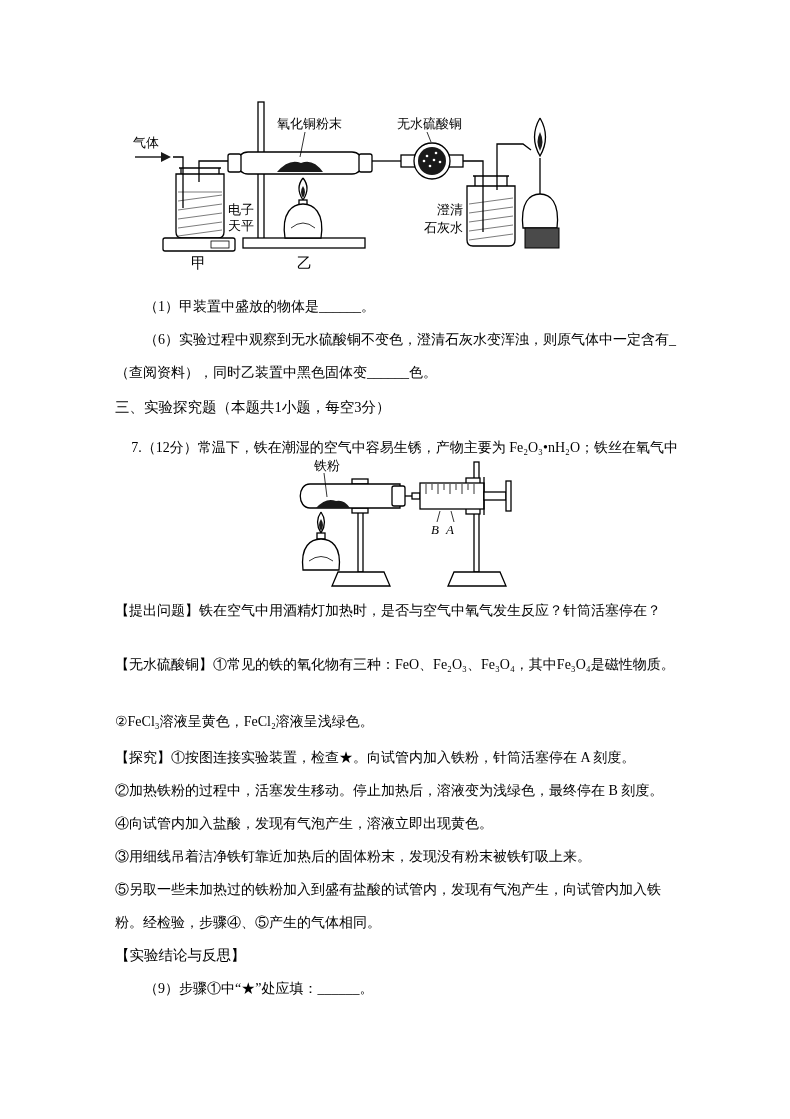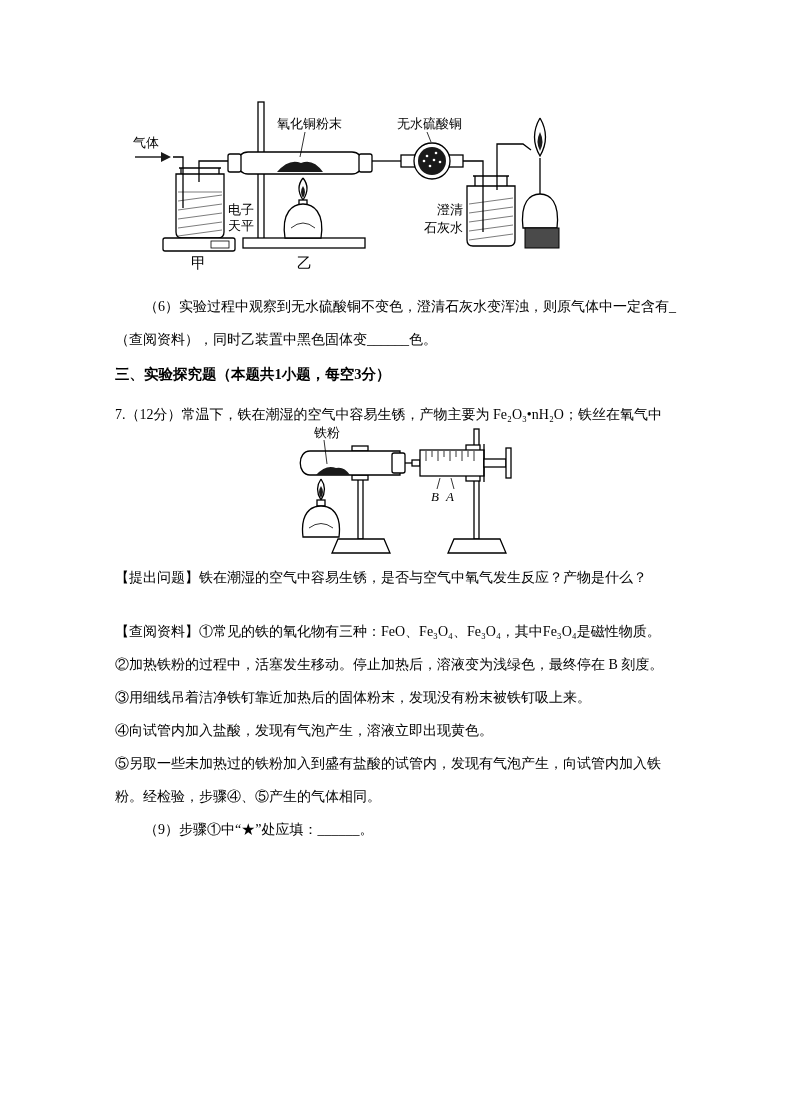--- a/index.html
+++ b/index.html
@@ -9,29 +9,29 @@
     font-family:"Liberation Serif","DejaVu Serif",serif;
     color:#000;
   }
   .page {
     position:relative; width:790px; height:1119px;
     padding:90px 112px 0 115px; overflow:hidden; background:#fff;
   }
   p { font-size:14px; line-height:33px; white-space:nowrap; }
   p.wrap { white-space:normal; }
   .indent { padding-left:29px; }
-  .bold { font-weight:bold; font-size:14.5px; }
+  .bold { font-weight:normal; font-size:14.5px; }
   .diag1 { display:block; margin:0 0 10px 16px; }
   .diag2 { display:block; margin:-8px 0 0 173px; }
   .pullup { margin-top:-24px; }
   .gap-sm { margin-top:3px; }
   .gap-md { margin-top:21px; }
   .gap-lg { margin-top:24px; }
   .sec { margin-top:2px; }
-  .q7 { margin-top:7px; }
+  .q7 { margin-top:7px;text-align:right; }
 
   
   .ln   { stroke:#000; stroke-width:1.3; fill:none; }
   .thin { stroke:#000; stroke-width:0.8; fill:none; }
   .fillw{ fill:#ffffff; stroke:#000; stroke-width:1.3; }
   .dark { fill:#1a1a1a; stroke:none; }
   .base { fill:#4a4a4a; stroke:#000; stroke-width:1; }
   .hatch{ stroke:#444; stroke-width:0.7; fill:none; }
   svg text { fill:#000; stroke:none; font-family:"Liberation Serif","DejaVu Serif",serif; }
   .lbl  { font-size:13px; }
@@ -138,20 +138,21 @@
       <path class="ln" d="M409,28 Q420,47 409,66 Q398,47 409,28"></path>
       <path class="dark" d="M409,42 Q414,52 409,61 Q404,52 409,42"></path>
     </g>
     <g>
       <line class="ln" x1="409" y1="68" x2="409" y2="104"></line>
       <path class="fillw" d="M392,138 C389,112 399,104 409,104 C419,104 429,112 426,138 Z"></path>
       <rect class="base" x="394" y="138" width="34" height="20"></rect>
     </g>
   </svg>
 
+  <p class="indent">（1）甲装置中盛放的物体是______。</p>
   <p class="indent">（6）实验过程中观察到无水硫酸铜不变色，澄清石灰水变浑浊，则原气体中一定含有_</p>
   <p>（查阅资料），同时乙装置中黑色固体变______色。</p>
 
   <p class="bold sec">三、实验探究题（本题共1小题，每空3分）</p>
 
   <p class="q7">7.（12分）常温下，铁在潮湿的空气中容易生锈，产物主要为 Fe₂O₃•nH₂O；铁丝在氧气中</p>
 
   <svg class="diag2" width="235" height="138" viewBox="0 0 235 138">
 
     <g>
@@ -203,21 +204,24 @@
       <rect class="fillw" x="196" y="36" width="22" height="8"></rect>
       <rect class="fillw" x="218" y="25" width="5" height="30"></rect>
     </g>
 
     <line class="thin" x1="152" y1="55" x2="149" y2="66"></line>
     <line class="thin" x1="163" y1="55" x2="166" y2="66"></line>
     <text class="iti" x="143" y="78">B</text>
     <text class="iti" x="158" y="78">A</text>
   </svg>
 
-  <p>【提出问题】铁在潮湿的空气中容易生锈，是否与空气中氧气发生反应？产物是什么？</p>
-  <p class="gap-md">【查阅资料】①常见的铁的氧化物有三种：FeO、Fe₃O₄、Fe₃O₄，其中Fe₃O₄是磁性物质。</p>
+  <p>【提出问题】铁在空气中用酒精灯加热时，是否与空气中氧气发生反应？针筒活塞停在？</p>
+  <p class="gap-md">【无水硫酸铜】①常见的铁的氧化物有三种：FeO、Fe₂O₃、Fe₃O₄，其中Fe₃O₄是磁性物质。</p>
+  <p class="gap-lg">②FeCl₃溶液呈黄色，FeCl₂溶液呈浅绿色。</p>
+  <p class="gap-sm">【探究】①按图连接实验装置，检查★。向试管内加入铁粉，针筒活塞停在 A 刻度。</p>
   <p class="wrap">②加热铁粉的过程中，活塞发生移动。停止加热后，溶液变为浅绿色，最终停在 B 刻度。</p>
+  <p>④向试管内加入盐酸，发现有气泡产生，溶液立即出现黄色。</p>
   <p>③用细线吊着洁净铁钉靠近加热后的固体粉末，发现没有粉末被铁钉吸上来。</p>
-  <p>④向试管内加入盐酸，发现有气泡产生，溶液立即出现黄色。</p>
   <p class="wrap">⑤另取一些未加热过的铁粉加入到盛有盐酸的试管内，发现有气泡产生，向试管内加入铁粉。经检验，步骤④、⑤产生的气体相同。</p>
+  <p class="bold">【实验结论与反思】</p>
   <p class="indent">（9）步骤①中“★”处应填：______。</p>
 
 </div>
 
 </body></html>

